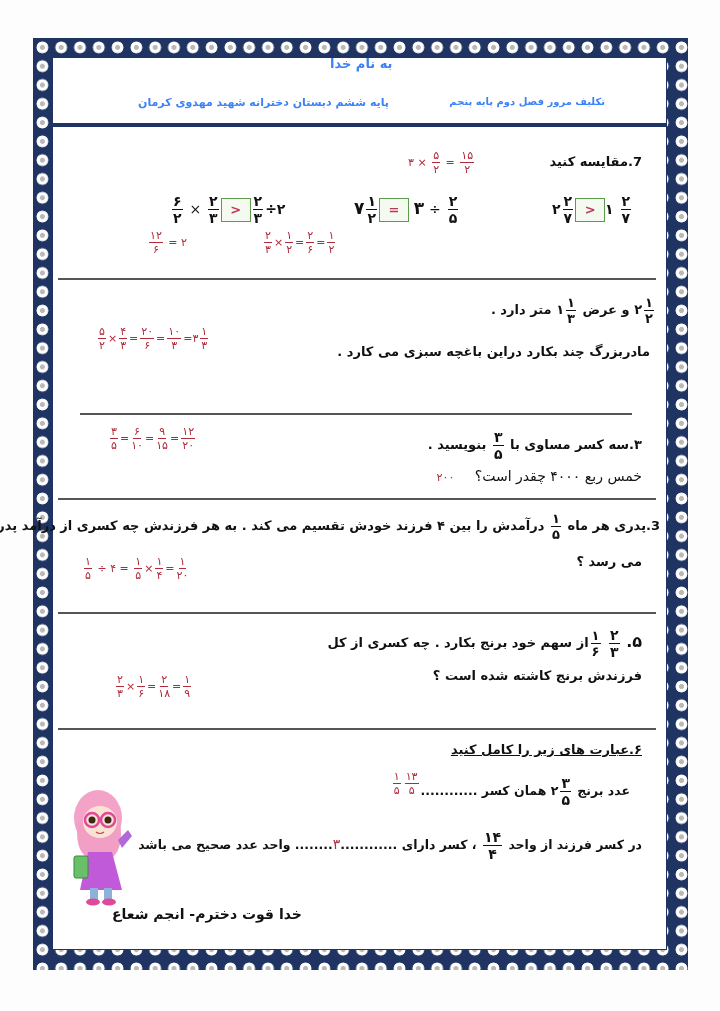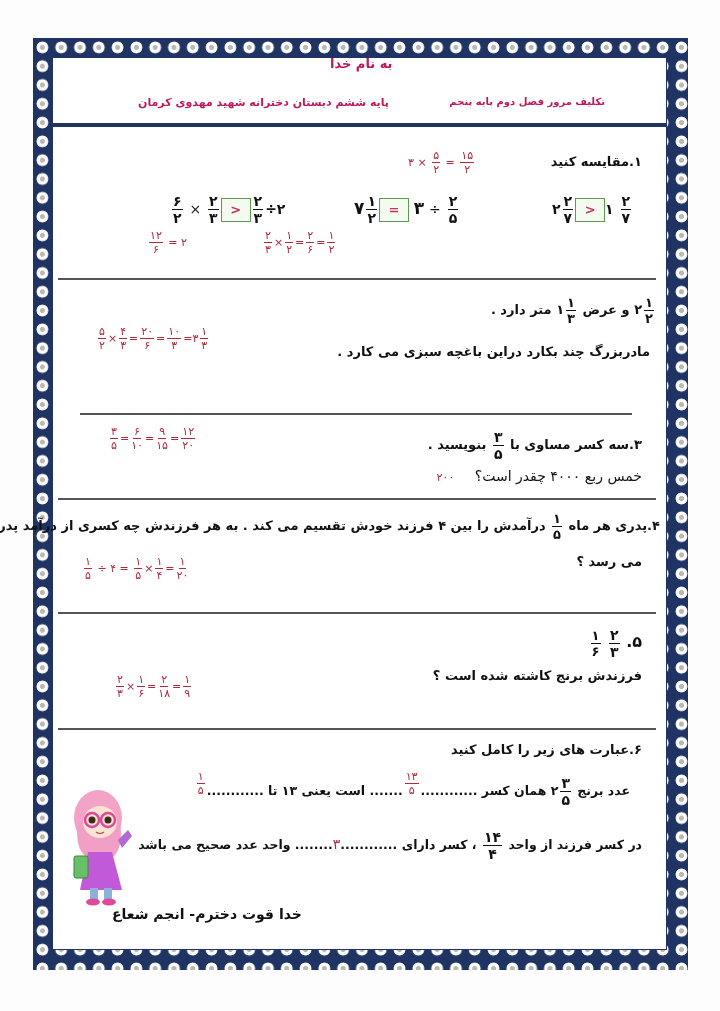--- a/index.html
+++ b/index.html
@@ -13,21 +13,21 @@
     background:#1f3462;
     background-image: radial-gradient(circle at 50% 50%, #b9b9b9 0 2.2px, #ffffff 2.6px 5.6px, rgba(255,255,255,0) 6.2px);
     background-size:18.8px 18.8px;
     background-position:0 0;
   }
   .inner {
     position:absolute; left:52px; top:57px; width:615px; height:893px;
     background:#ffffff; border:1px solid #1f3462; box-sizing:border-box;
   }
   .header-rule { position:absolute; left:52px; top:123px; width:615px; height:4px; background:#1f3462; }
-  .hdr { position:absolute; color:#be185d; font-weight:bold; direction:rtl; white-space:nowrap; font-size:13px; }
+  .hdr { position:absolute; color:#3b82f6; font-weight:bold; direction:rtl; white-space:nowrap; font-size:13px; }
   .divider { position:absolute; height:1.5px; background:#555; }
   .q { position:absolute; direction:rtl; white-space:nowrap; font-weight:bold; font-size:13px; color:#111; }
   .ans { position:absolute; color:#b02a3a; font-size:11px; white-space:nowrap; direction:ltr; }
   .frac { display:inline-flex; flex-direction:column; align-items:center; vertical-align:middle; line-height:1; margin:0 2px; }
   .frac .n { display:block; padding:0 1px 1px; border-bottom:1px solid currentColor; }
   .frac .d { display:block; padding-top:1px; }
   .big { font-size:14px; font-weight:bold; }
   .cbox {
     display:inline-flex; align-items:center; justify-content:center; vertical-align:middle;
     width:28px; height:22px; border:1px solid #5c9a4c; background:#f5faf0; color:#c0365a; font-size:13px;
@@ -40,21 +40,21 @@
 
 <div class="page-shadow"></div>
 <div class="frame"></div>
 <div class="inner"></div>
 <div class="header-rule"></div>
 
 <div class="hdr" style="left:330px; top:56px;">به نام خدا</div>
 <div class="hdr" style="right:115px; top:96px; font-size:10px;">تکلیف مرور فصل دوم  پایه پنجم</div>
 <div class="hdr" style="left:138px; top:96px; font-size:11px;">پایه ششم دبستان دخترانه شهید مهدوی کرمان</div>
 
-<div class="q" style="right:78px; top:154px;">۱.مقایسه کنید</div>
+<div class="q" style="right:78px; top:154px;">7.مقایسه کنید</div>
 
 <div class="ans" style="left:408px; top:150px;">
   <span>۳</span>
   <span>×</span>
   <span class="frac">
       <span class="n">۵</span>
       <span class="d">۲</span>
     </span>
   <span>=</span>
   <span class="frac">
@@ -185,21 +185,21 @@
       <span class="d">۱۵</span>
     </span>=<span class="frac">
       <span class="n">۱۲</span>
       <span class="d">۲۰</span>
     </span>
 </div>
 
 <div class="divider" style="left:58px; top:498px; width:598px;"></div>
 
 <div class="q" style="right:60px; top:512px;">
-  <span>۴.پدری هر ماه</span>
+  <span>3.پدری هر ماه</span>
   <span class="frac">
       <span class="n">۱</span>
       <span class="d">۵</span>
     </span>
   <span>درآمدش را بین ۴ فرزند خودش تقسیم می کند . به هر فرزندش چه کسری از درآمد پدر</span>
 </div>
 <div class="q" style="right:78px; top:554px;">می رسد ؟</div>
 <div class="ans" style="left:82px; top:556px;">
   <span class="frac">
       <span class="n">۱</span>
@@ -222,53 +222,53 @@
 
 <div class="q" style="right:78px; top:628px;">
   <span style="font-size:16px">۵.</span>
   <span class="frac big">
       <span class="n">۲</span>
       <span class="d">۳</span>
     </span>
   <span class="frac">
       <span class="n">۱</span>
       <span class="d">۶</span>
-    </span>
+    </span><span>از سهم خود برنج بکارد . چه کسری از کل</span>
 </div>
 <div class="q" style="right:78px; top:668px;">فرزندش برنج کاشته شده است ؟</div>
 <div class="ans" style="left:114px; top:674px;">
   <span class="frac">
       <span class="n">۲</span>
       <span class="d">۳</span>
     </span>×<span class="frac">
       <span class="n">۱</span>
       <span class="d">۶</span>
     </span>=<span class="frac">
       <span class="n">۲</span>
       <span class="d">۱۸</span>
     </span>=<span class="frac">
       <span class="n">۱</span>
       <span class="d">۹</span>
     </span>
 </div>
 
 <div class="divider" style="left:58px; top:728px; width:598px;"></div>
 
-<div class="q" style="right:78px; top:742px;">۶.عبارت های زیر را کامل کنید</div>
+<div class="q" style="right:78px; top:742px;text-decoration:underline;">۶.عبارت های زیر را کامل کنید</div>
 
 <div class="q" style="right:90px; top:776px; font-size:12.5px;">
   <span>عدد برنج</span>
   <span class="frac big">
       <span class="n">۳</span>
       <span class="d">۵</span>
     </span><span>۲</span>
   <span>همان کسر ............</span><span class="frac" style="color:#b02a3a; font-weight:normal; font-size:11px; position:relative; top:-8px;">
       <span class="n">۱۳</span>
       <span class="d">۵</span>
-    </span><span>....... است یعنی ۱۳ تا ............</span><span class="frac" style="color:#b02a3a; font-weight:normal; font-size:11px; position:relative; top:-8px;">
+    </span><span class="frac" style="color:#b02a3a; font-weight:normal; font-size:11px; position:relative; top:-8px;">
       <span class="n">۱</span>
       <span class="d">۵</span>
     </span>
 </div>
 
 <div class="q" style="right:78px; top:830px; font-size:12.5px;">
   <span>در کسر فرزند از واحد</span>
   <span class="frac big">
       <span class="n">۱۴</span>
       <span class="d">۴</span>

